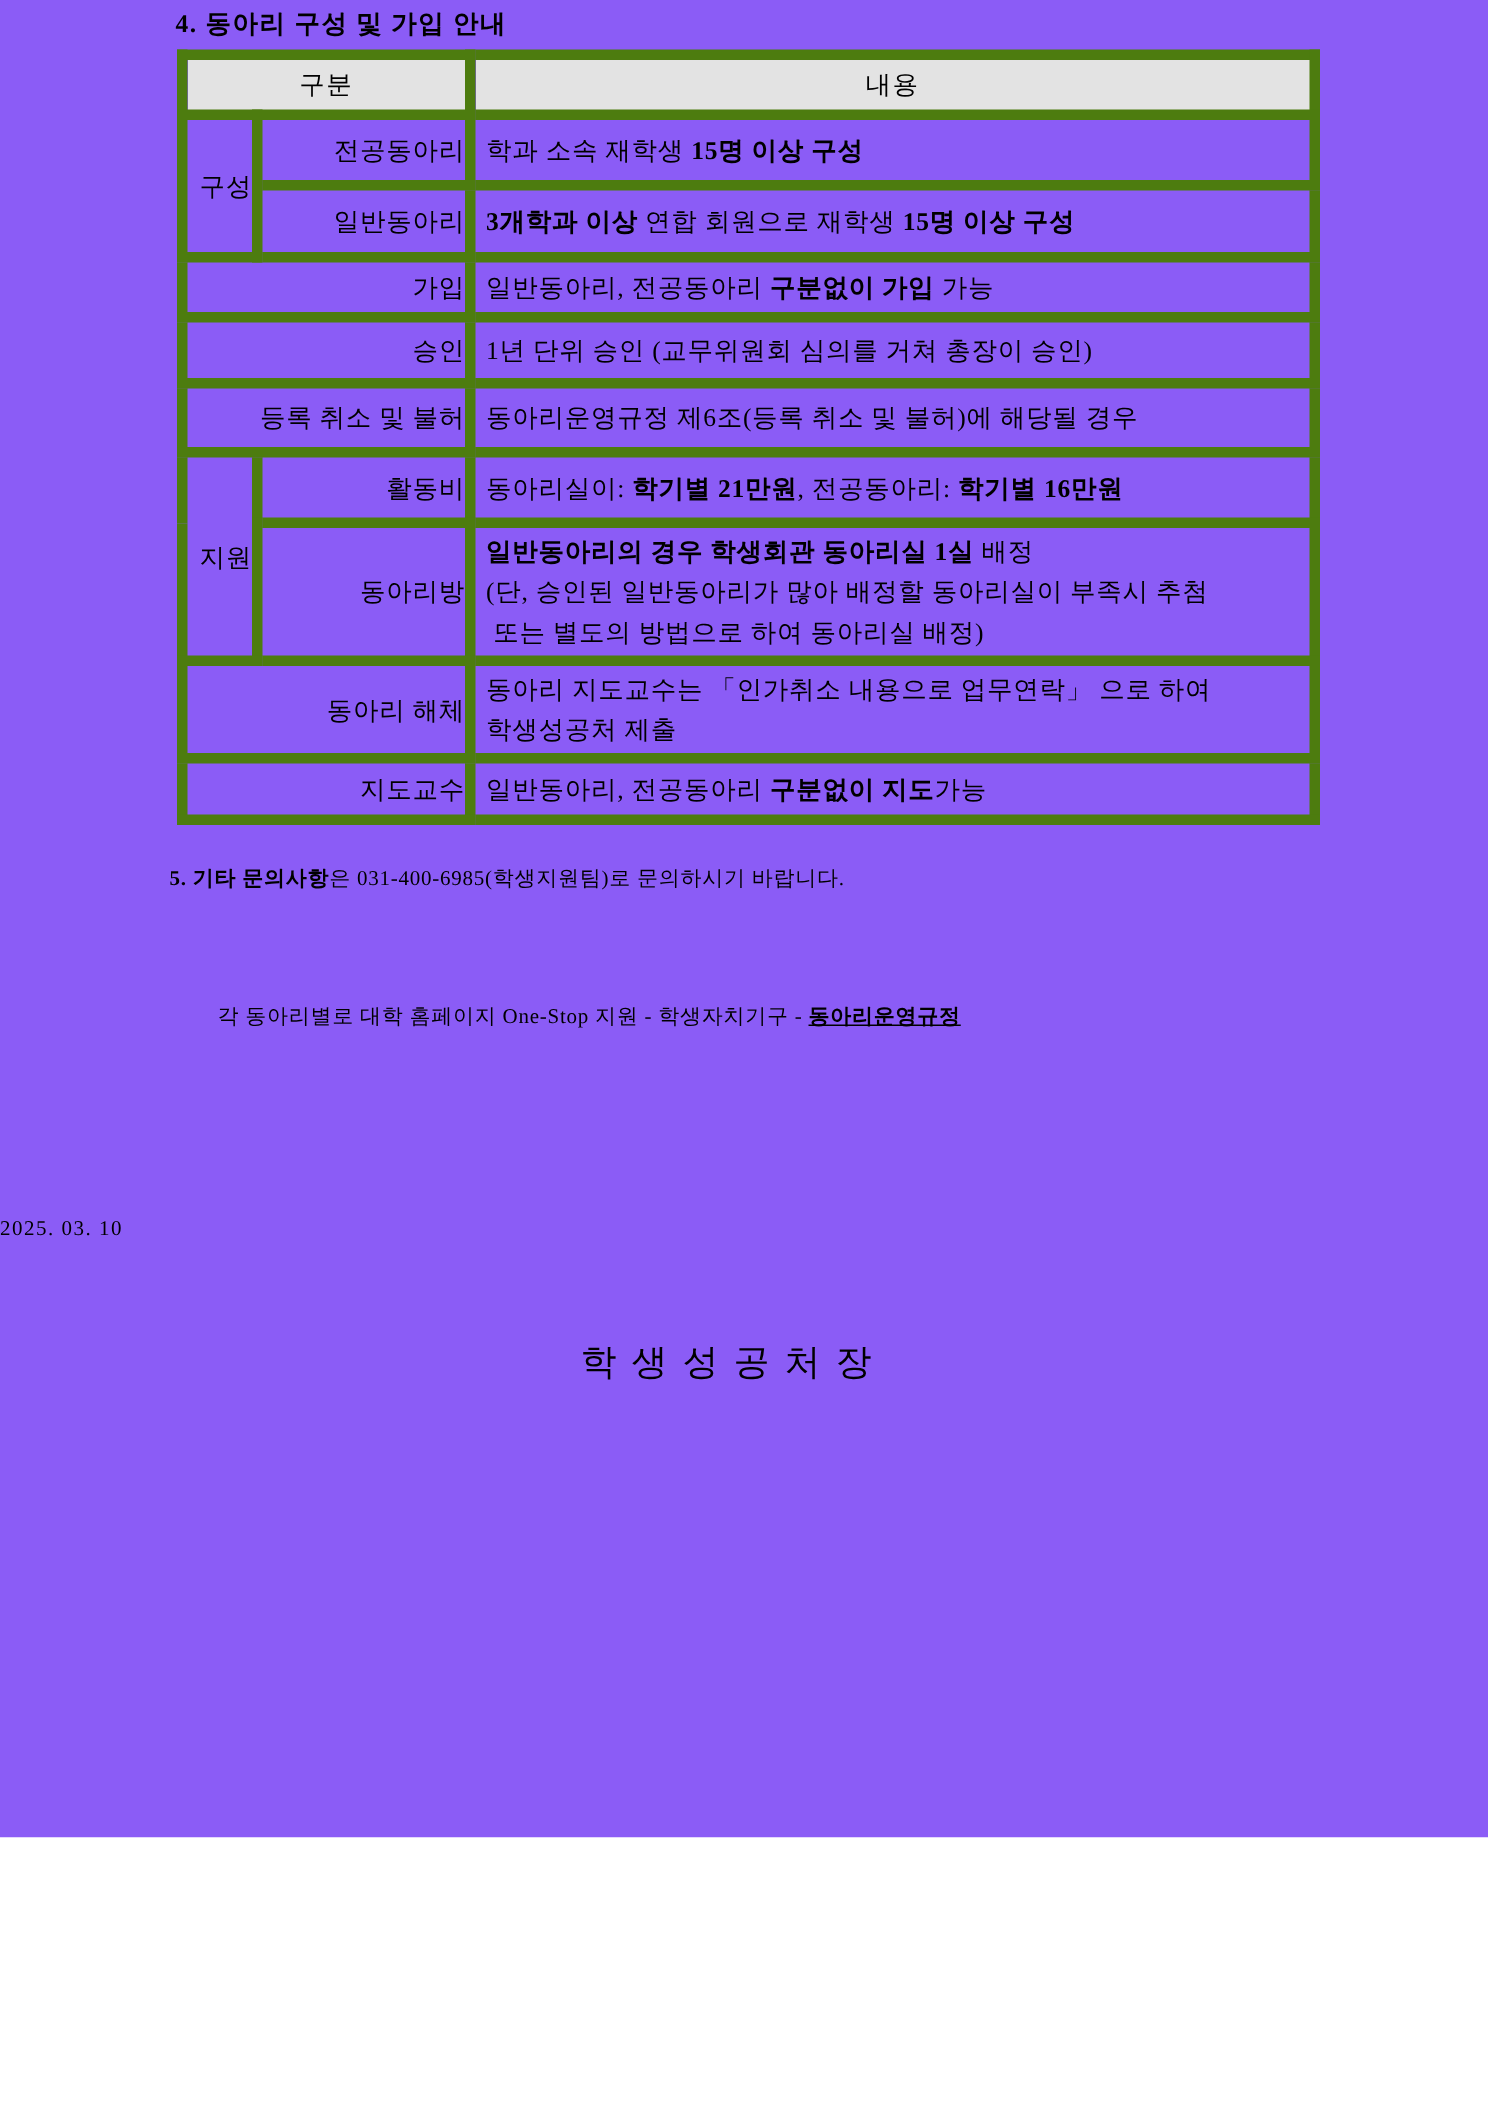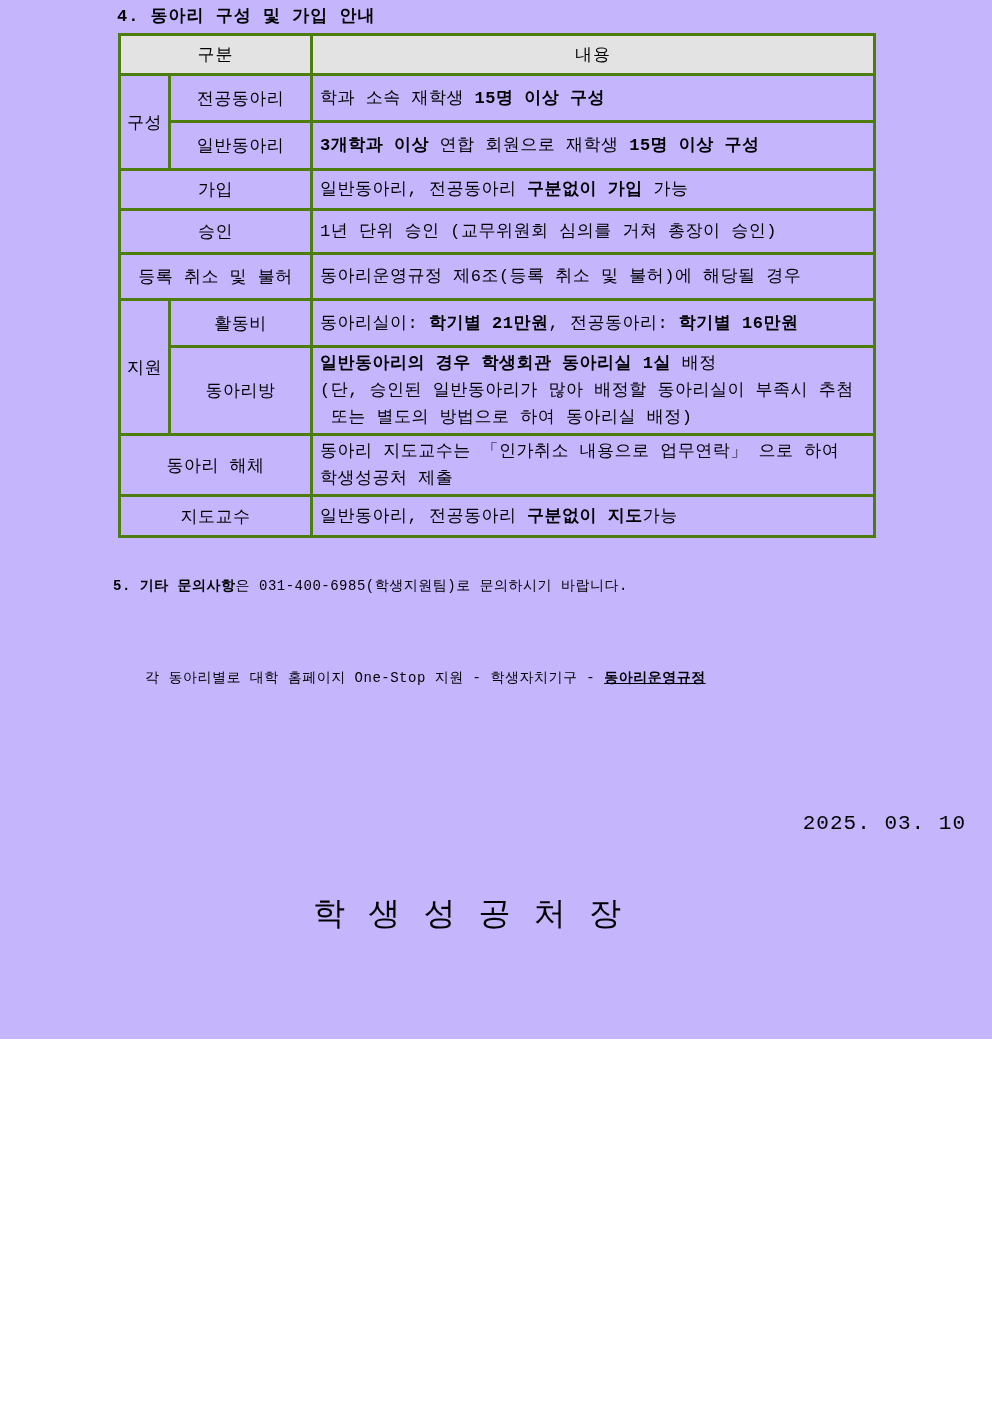--- a/index.html
+++ b/index.html
@@ -1,65 +1,65 @@
 <!DOCTYPE html>
 <html><head>
 <meta charset="utf-8">
 <style>
   html,body { margin:0; padding:0; background:#ffffff; }
   .page {
-    position:relative; width:992px; height:1039px; background:#c4b5fd;
-    font-family:Liberation Mono, monospace; color:#000000;
+    position:relative; width:992px; height:1225px; background:#8b5cf6;
+    font-family:Liberation Serif, serif; color:#000000;
     overflow:hidden;
   }
   .b { font-weight:bold; }
   .u { text-decoration:underline; }
 
   .doc-title {
     position:absolute; left:117px; top:4px;
     font-size:17px; font-weight:bold; white-space:pre; letter-spacing:1px;
   }
 
   table.club-table {
     position:absolute; left:118px; top:33px; width:755px;
     border-collapse:collapse; table-layout:fixed;
     border:2px solid #000;
   }
   .club-table col.c1 { width:50px; }
   .club-table col.c2 { width:142px; }
   .club-table col.c3 { width:563px; }
   .club-table th, .club-table td {
-    border:3px solid #4d7c0f; font-size:17px; font-weight:normal;
+    border:7px solid #4d7c0f; font-size:17px; font-weight:normal;
     vertical-align:middle; padding:0; overflow:hidden;
   }
   .club-table th.hdr { background:#E3E3E3; text-align:center; letter-spacing:1px; }
-  .club-table td.label { text-align:center; letter-spacing:0.5px; }
+  .club-table td.label { text-align:right; letter-spacing:0.5px; }
   .club-table td.content {
     text-align:left; padding:2px 7px; white-space:pre-wrap;
     line-height:27px; letter-spacing:0.5px;
   }
   tr.rh40 { height:40px; } tr.rh41 { height:41px; } tr.rh44 { height:44px; }
   tr.rh46 { height:46px;margin-left:46px; } tr.rh47 { height:47px; } tr.rh48 { height:48px;margin-top:44px; }
   tr.rh55 { height:55px; } tr.rh88 { height:88px; }
 
   .abs-text {
     position:absolute; white-space:pre; font-size:14px; letter-spacing:0.5px;
   }
   .sec5  { left:113px; top:577px; }
   .sec6h { left:113px; top:636px; font-weight:bold; }
   .sec6l1 { left:145px; top:669px; }
   .sec6l2 { left:113px; top:700px; }
 
   .doc-date {
     position:absolute; left:0; top:812px; width:966px;
-    text-align:right; font-size:21px; letter-spacing:1px; white-space:pre;
+    text-align:left; font-size:14px; letter-spacing:1px; white-space:pre;
   }
   .doc-signature {
-    position:absolute; left:0; top:892px; width:936px;
-    text-align:center; font-size:32px; letter-spacing:2px; white-space:pre;
+    position:absolute; left:17px; top:892px; width:936px;
+    text-align:center; font-size:24px; letter-spacing:2px; white-space:pre;
   }
 </style>
 </head>
 <body>
 
 <div class="page">
 
   <div class="doc-title">4. 동아리 구성 및 가입 안내</div>
 
   <table class="club-table">

